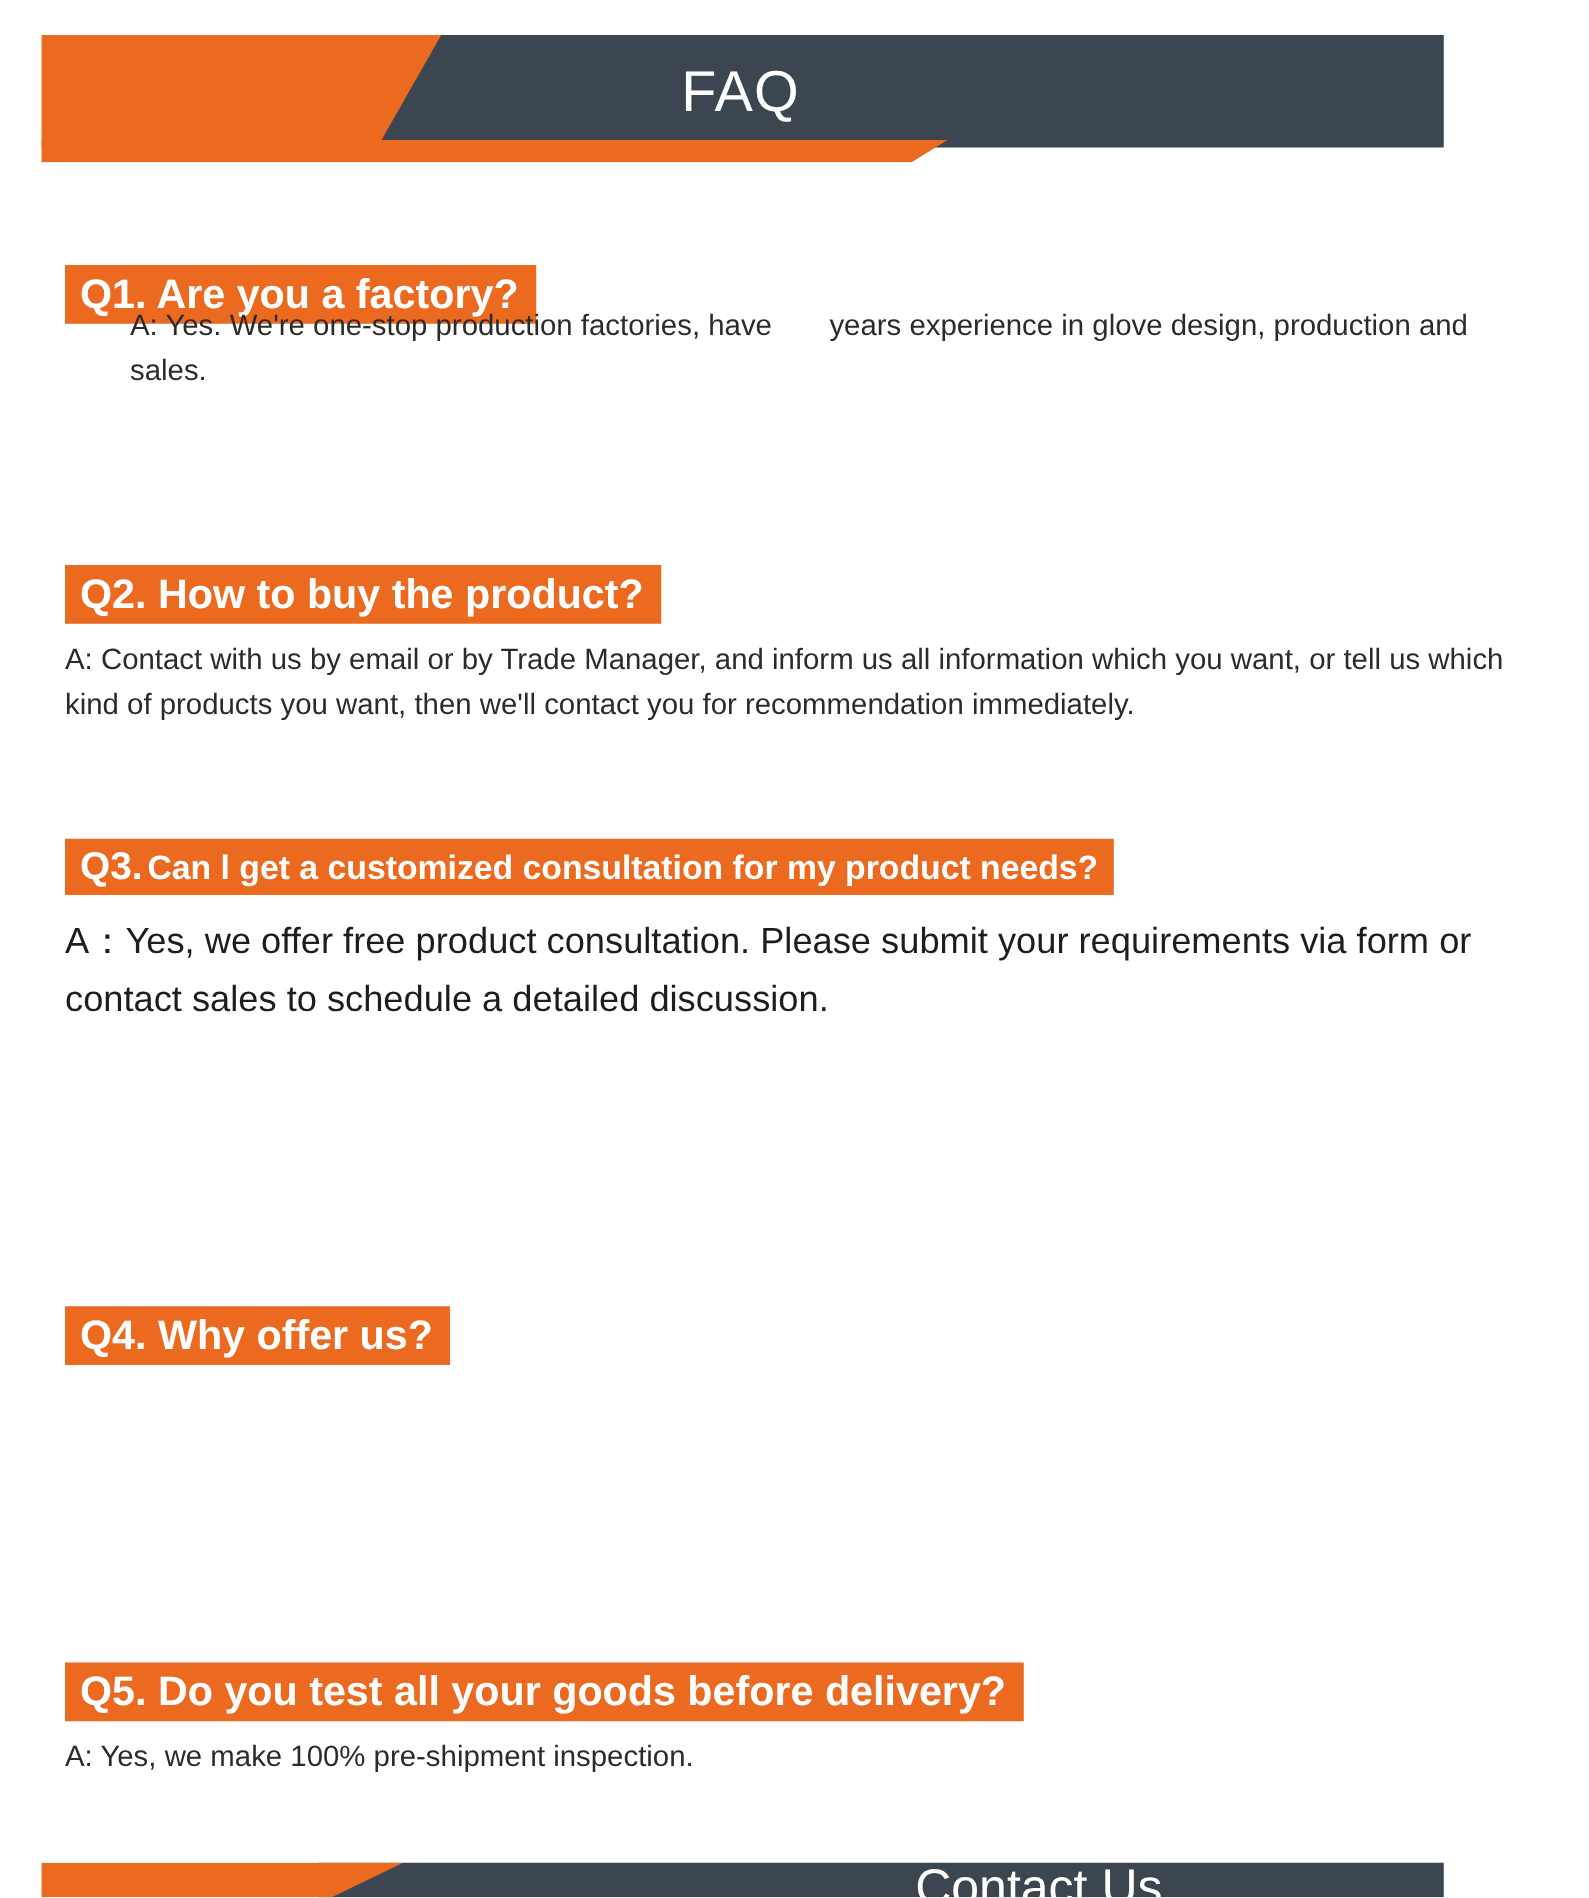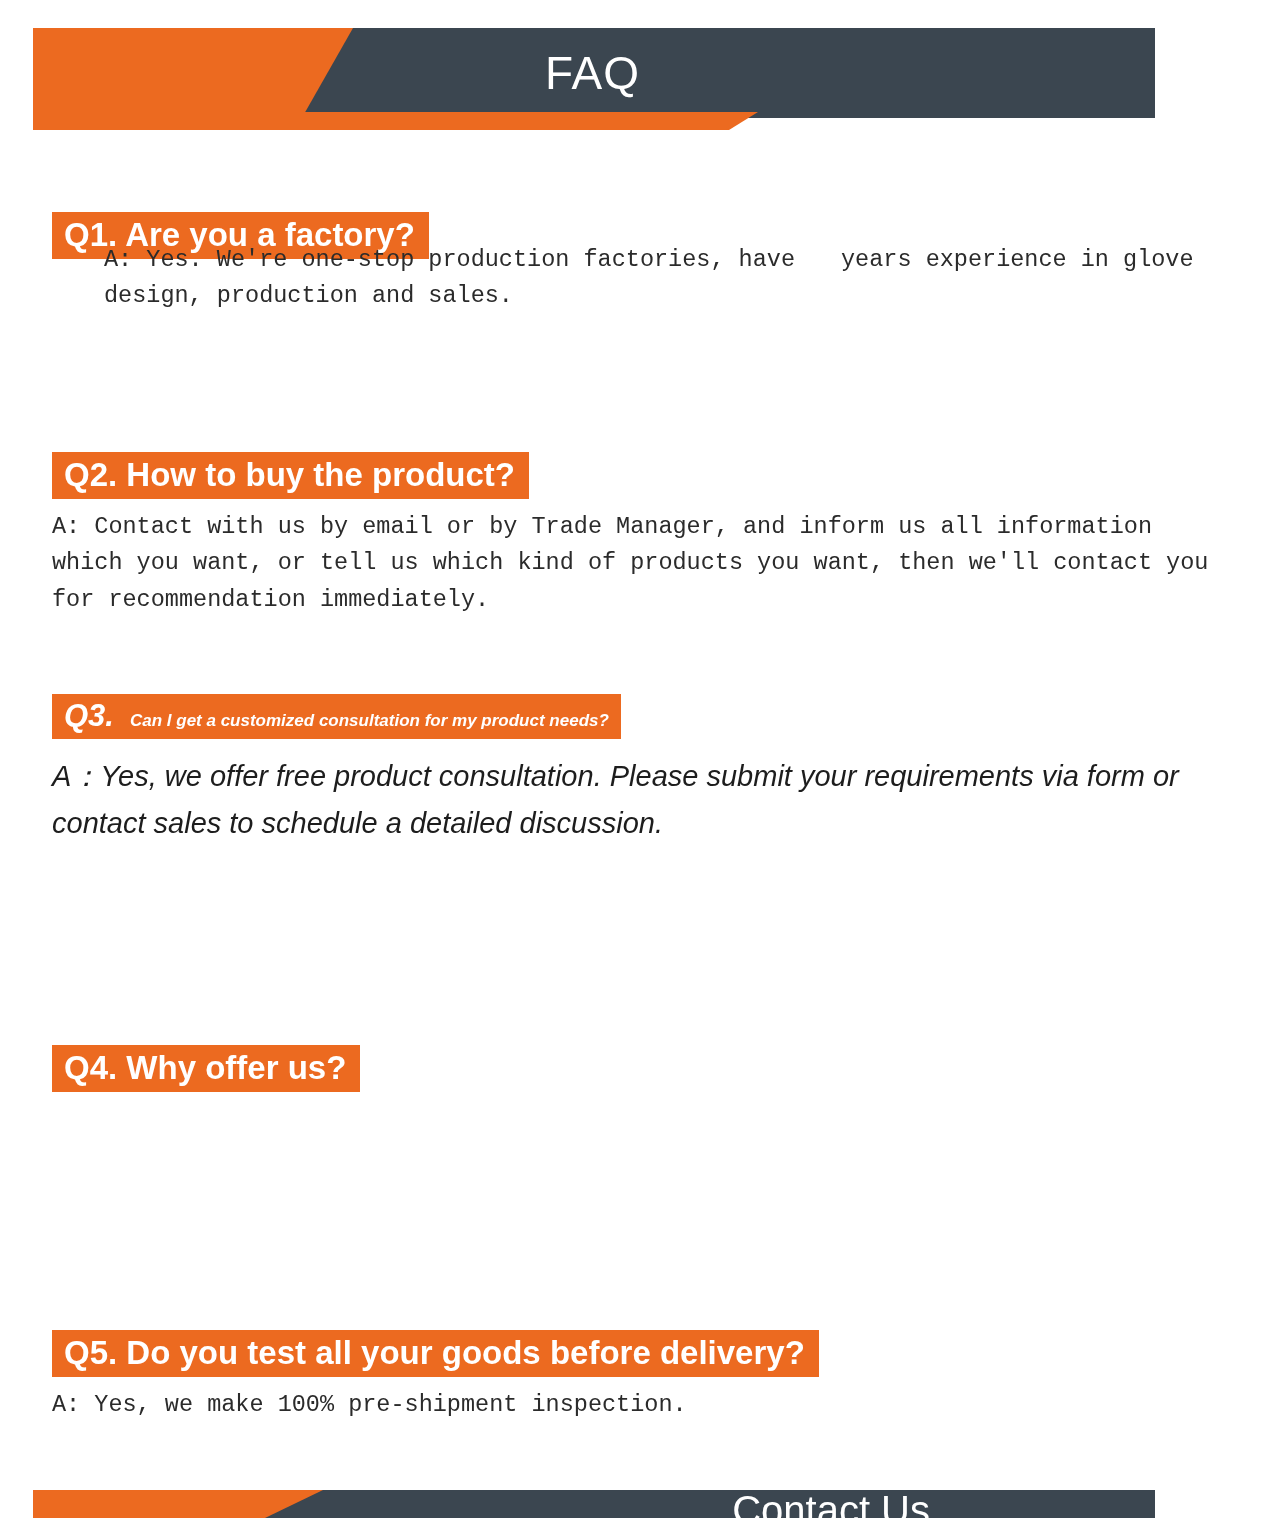--- a/index.html
+++ b/index.html
@@ -90,32 +90,31 @@
     background: #ec6a20;
     color: #ffffff;
     padding: 6px 12px 8px 12px;
   }
   .q3-num {
     font-size: 31px;
     font-weight: bold;
     line-height: 1;
   }
   .q3-text {
-    font-size: 17px;
+    font-size: 27px;
     font-weight: bold;
     line-height: 1;
-    margin-left: 16px;
+    margin-left: 4px;
   }
 
   .answer {
     color: #2b2b2b;
     font-size: 23.5px;
     line-height: 1.55;
     margin: 10px 0 0 0;
-    font-family: Liberation Mono, monospace;
   }
   .answer-large {
     color: #1d1d1d;
     font-size: 29px;
     line-height: 1.62;
     margin: 14px 0 0 0;
   }
 
   .a1   { position: absolute; left: 52px;  top: 48px;  width: 1110px; }
   .a1 .gap { display: inline-block; width: 46px; }
@@ -154,21 +153,21 @@
     text-align: right;
     color: #ffffff;
     font-size: 40px;
     line-height: 40px;
     overflow: hidden;
   }
 
   
   #block-q1 { position: absolute; left: 52px; top: 52px;  width: 1160px; }
   #block-q2 { position: absolute; left: 52px; top: 292px; width: 1160px; }
-  #block-q3 { position: absolute; left: 52px; top: 562px; width: 1160px; font-style: italic; }
+  #block-q3 { position: absolute; left: 52px; top: 539px; width: 1160px; }
   #block-q4 { position: absolute; left: 52px; top: 885px; width: 1160px; }
   #block-q5 { position: absolute; left: 52px; top: 1170px; width: 1160px; }
 </style>
 </head>
 <body>
 
 <div class="banner">
   <div class="banner-dark"></div>
   <div class="banner-orange"></div>
   <div class="banner-orange-strip"></div>

